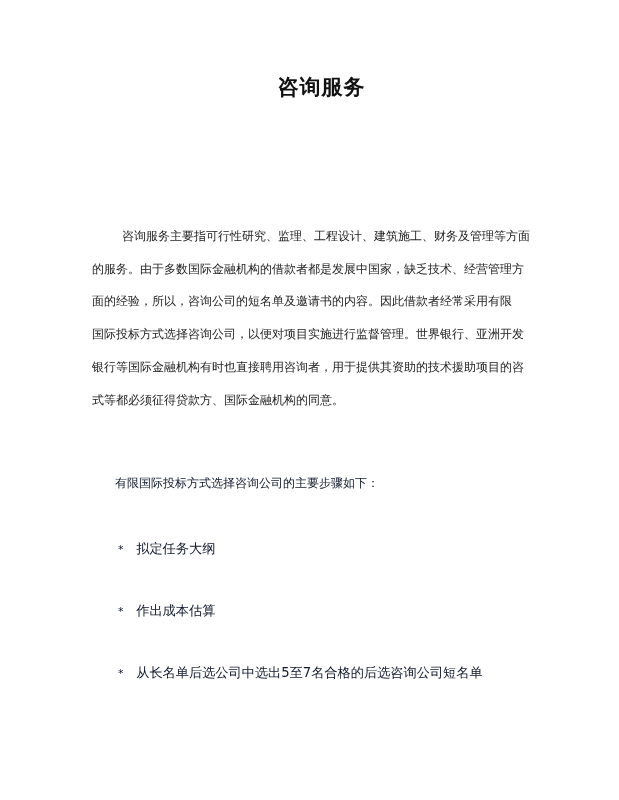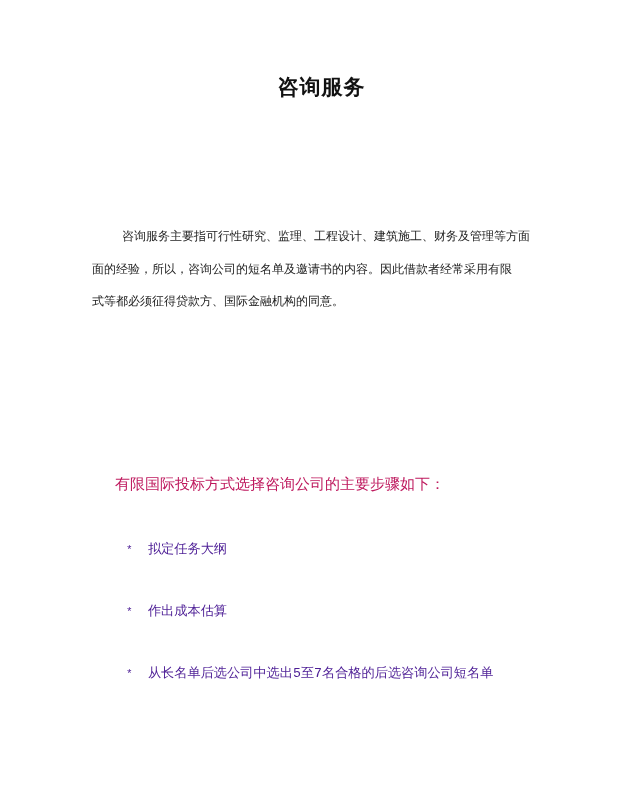--- a/index.html
+++ b/index.html
@@ -16,37 +16,40 @@
   }
   .para {
     position: absolute; left: 92px; top: 220px; width: 438px;
     font-size: 12px; line-height: 32.7px; text-align: justify;
     text-indent: 30px; color: #222;
   }
   .para .line { display: block; white-space: nowrap; text-indent: 0; }
   .para .line.first { padding-left: 30px; }
   .intro {
     position: absolute; left: 115px; top: 475px;
-    font-size: 15px; color: #be185d; white-space: nowrap;
+    font-size: 12px; color: #0f172a; white-space: nowrap;
   }
   .step {
-    position: absolute; left: 126px;
-    font-size: 13.2px; color: #4c1d95; white-space: nowrap; font-family: Liberation Mono, monospace;
+    position: absolute; left: 118px;
+    font-size: 13.2px; color: #0f172a; white-space: nowrap;
   }
   .step .bullet { display: inline-block; width: 14px; font-size: 11px; }
 </style>
 </head>
 <body>
 
 <div>
   <div class="title">咨询服务</div>
 
   <div class="para">
     <span class="line first">咨询服务主要指可行性研究、监理、工程设计、建筑施工、财务及管理等方面</span>
+    <span class="line">的服务。由于多数国际金融机构的借款者都是发展中国家，缺乏技术、经营管理方</span>
     <span class="line">面的经验，所以，咨询公司的短名单及邀请书的内容。因此借款者经常采用有限</span>
+    <span class="line">国际投标方式选择咨询公司，以便对项目实施进行监督管理。世界银行、亚洲开发</span>
+    <span class="line">银行等国际金融机构有时也直接聘用咨询者，用于提供其资助的技术援助项目的咨</span>
     <span class="line">式等都必须征得贷款方、国际金融机构的同意。</span>
   </div>
 
   <div class="intro">有限国际投标方式选择咨询公司的主要步骤如下：</div>
 
   <div class="step" style="top:540px;">
     <span class="bullet">*</span>
     <span>拟定任务大纲</span>
   </div>
   <div class="step" style="top:602px;">

